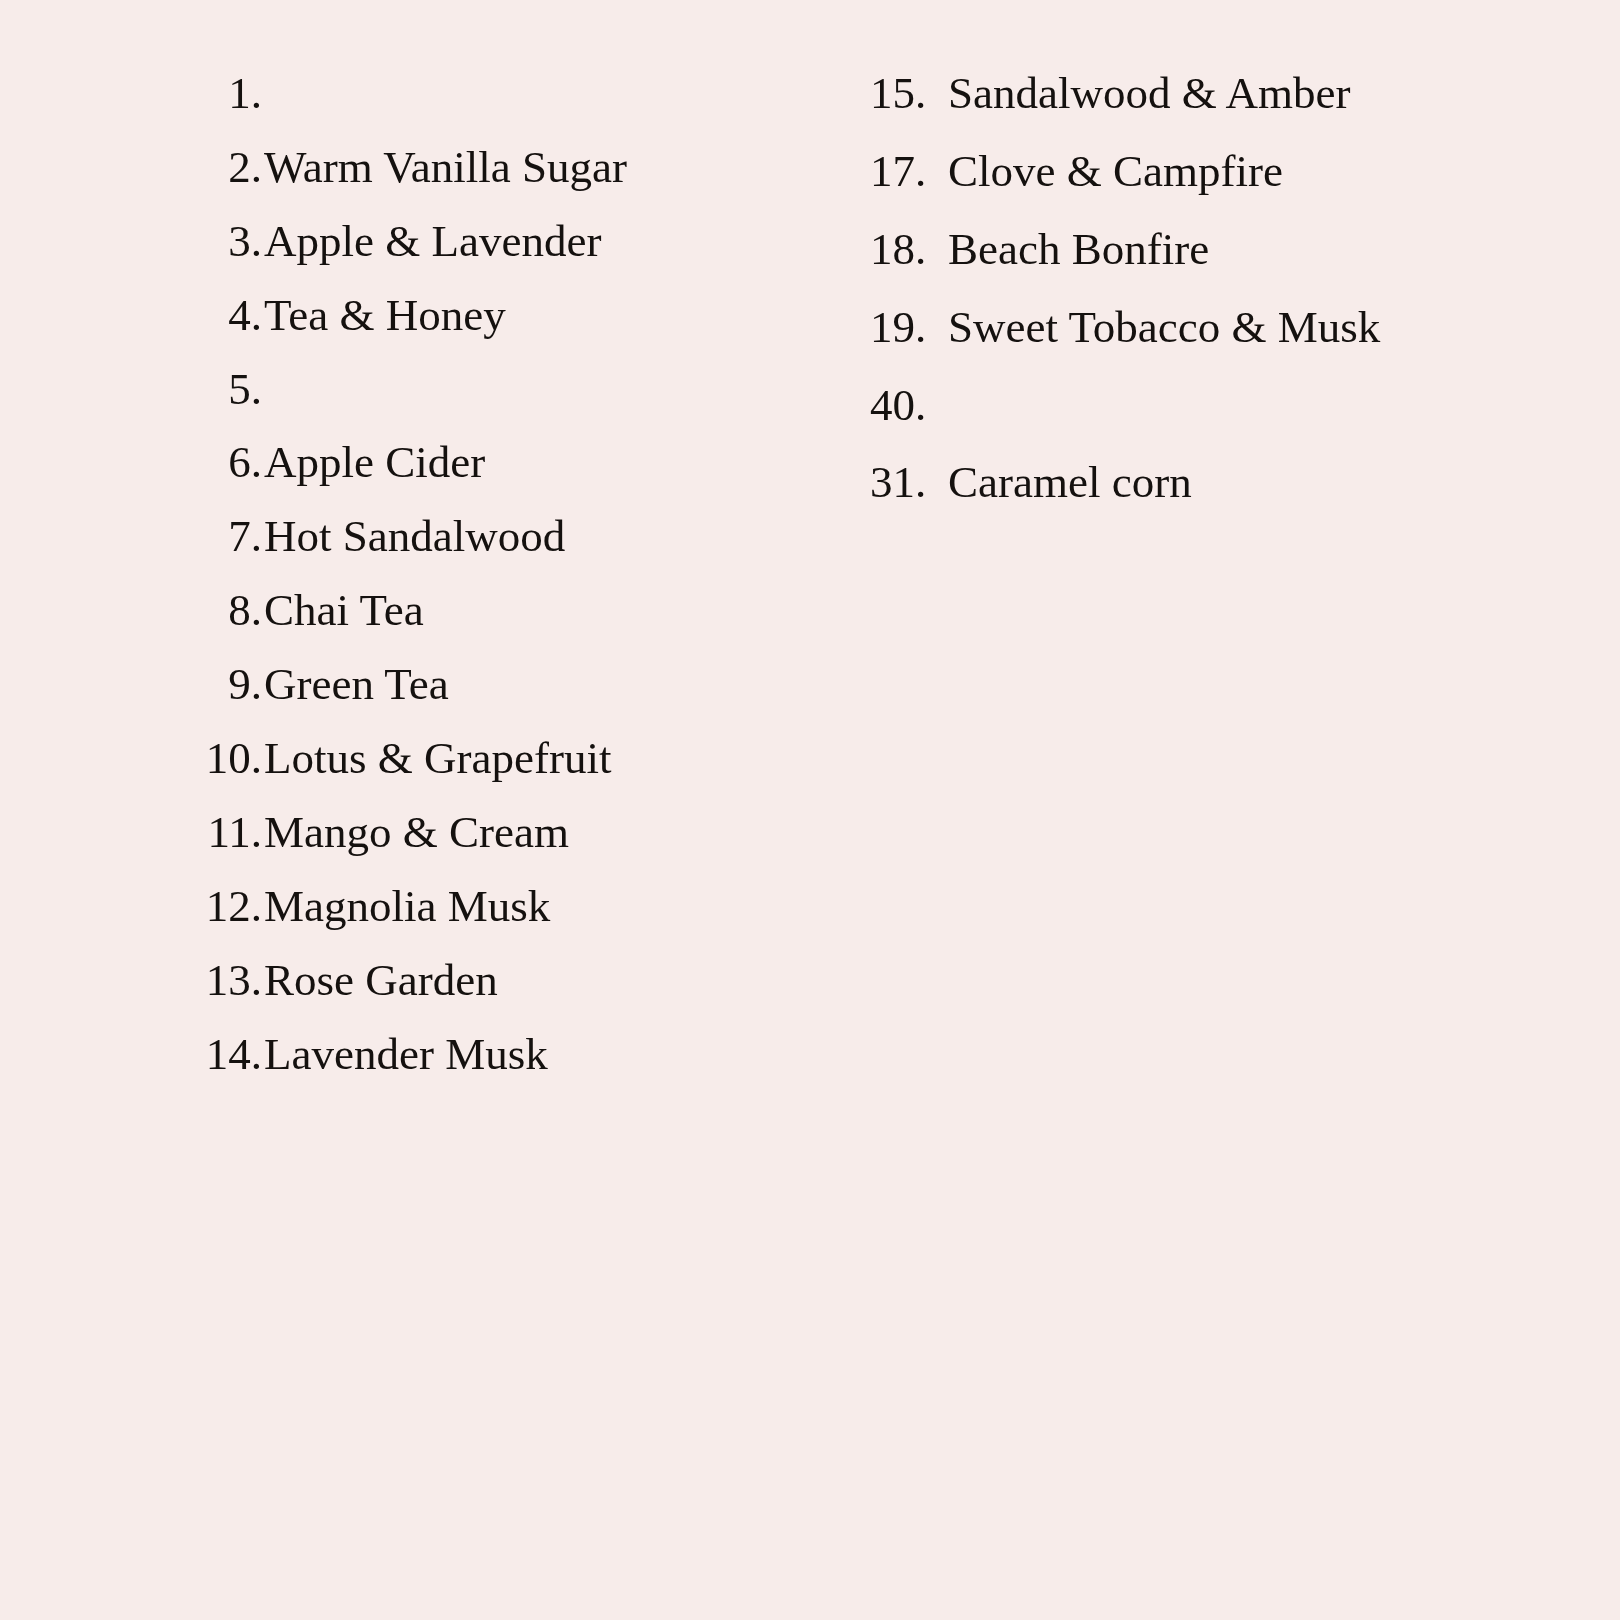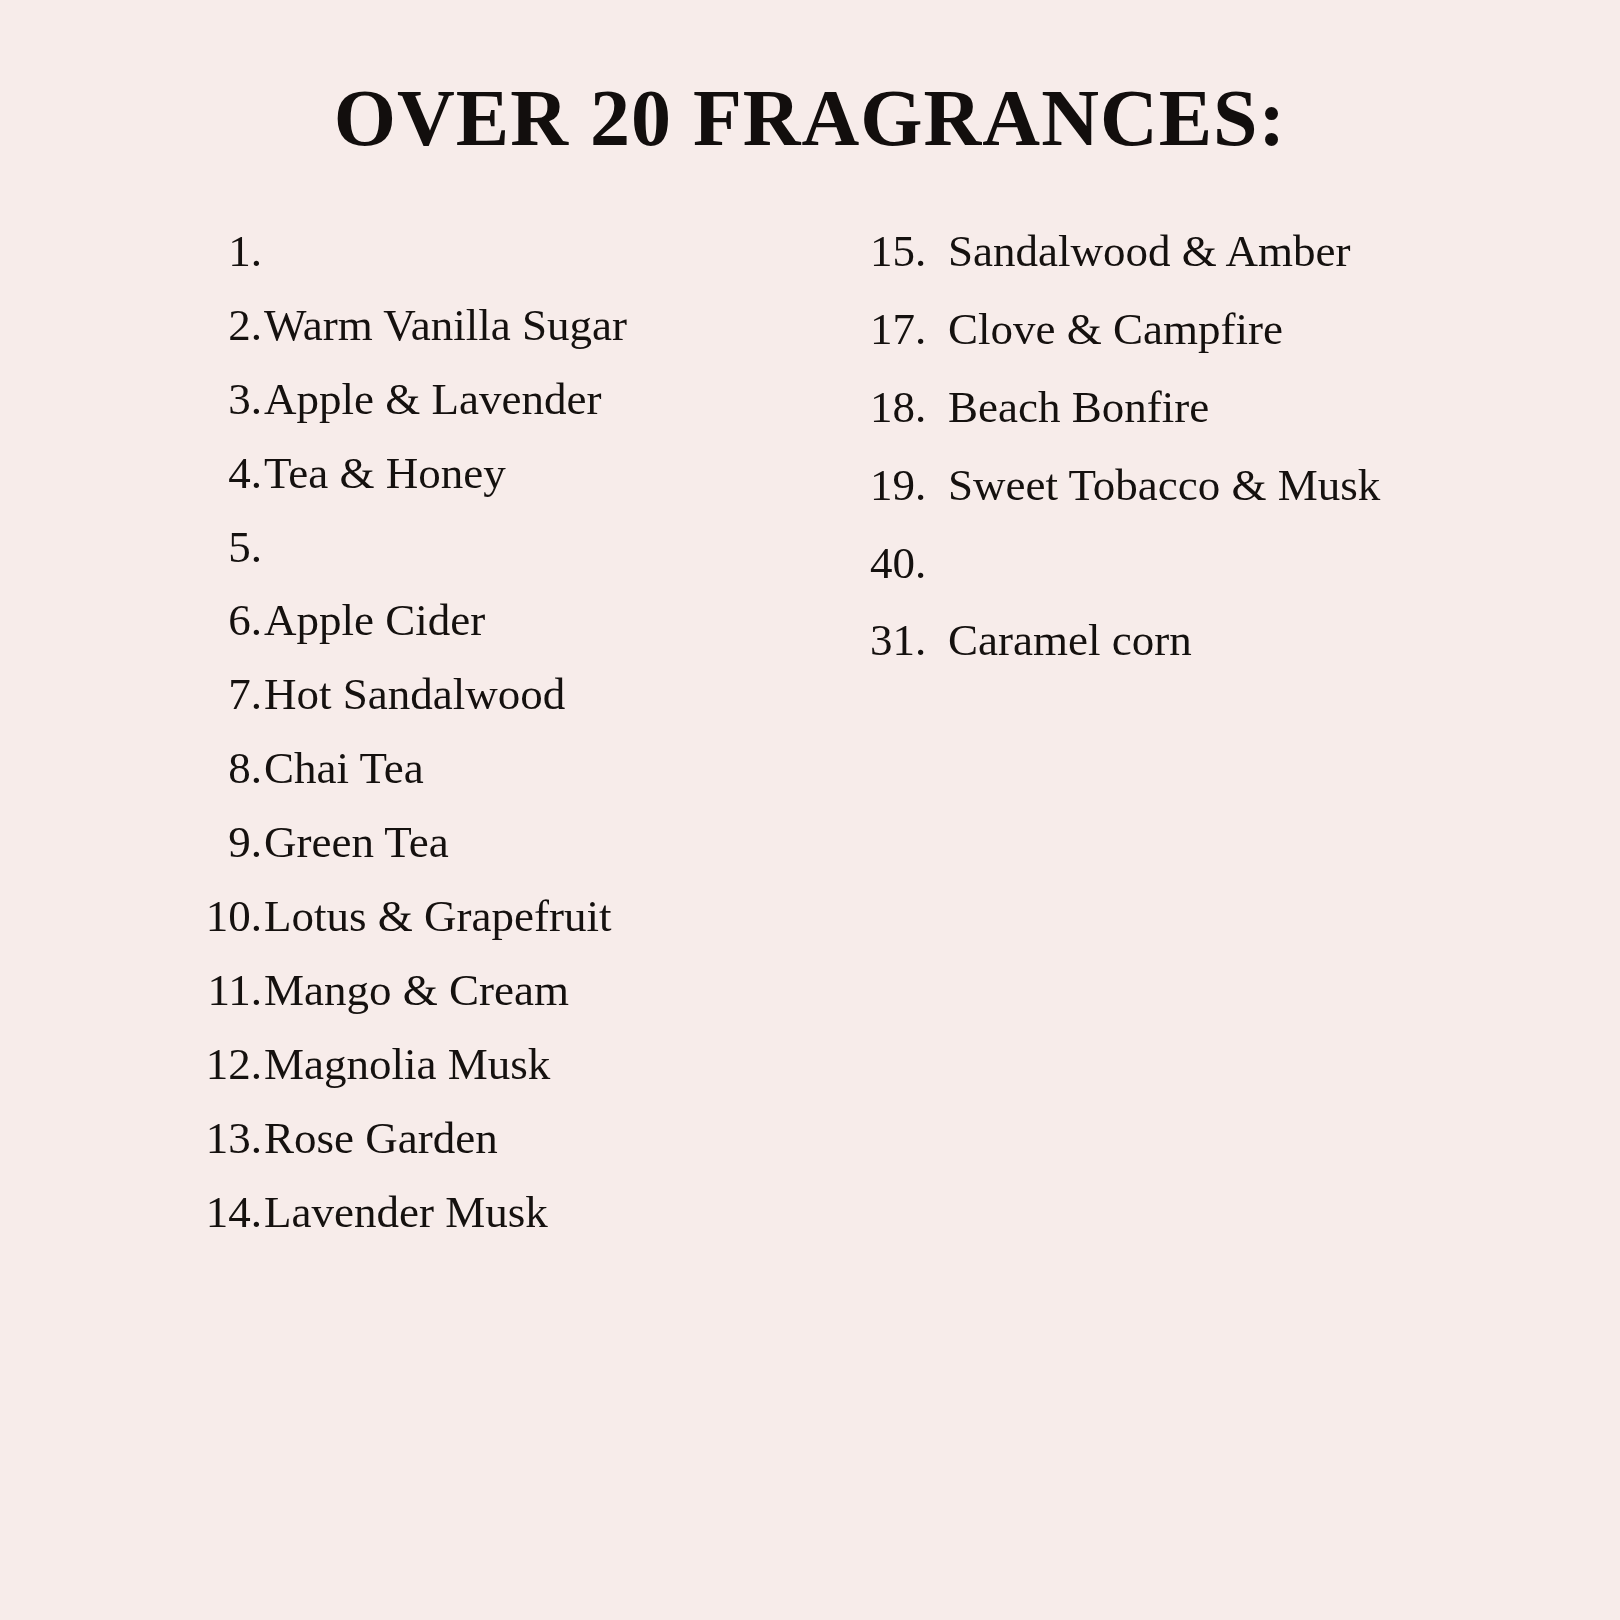--- a/index.html
+++ b/index.html
@@ -78,21 +78,20 @@
   }
   .col-right ol.list li {
     margin-bottom: 14px;
   }
 </style>
 </head>
 <body>
 
 <div class="page">
 
-  <h1 class="title">OVER 20 FRAGRANCES:</h1>
 
   <div class="columns">
 
     <div class="col col-left">
       <ol class="list">
         <li>
           <span class="num">1.</span>
         </li>
         <li>
           <span class="num">2.</span>

